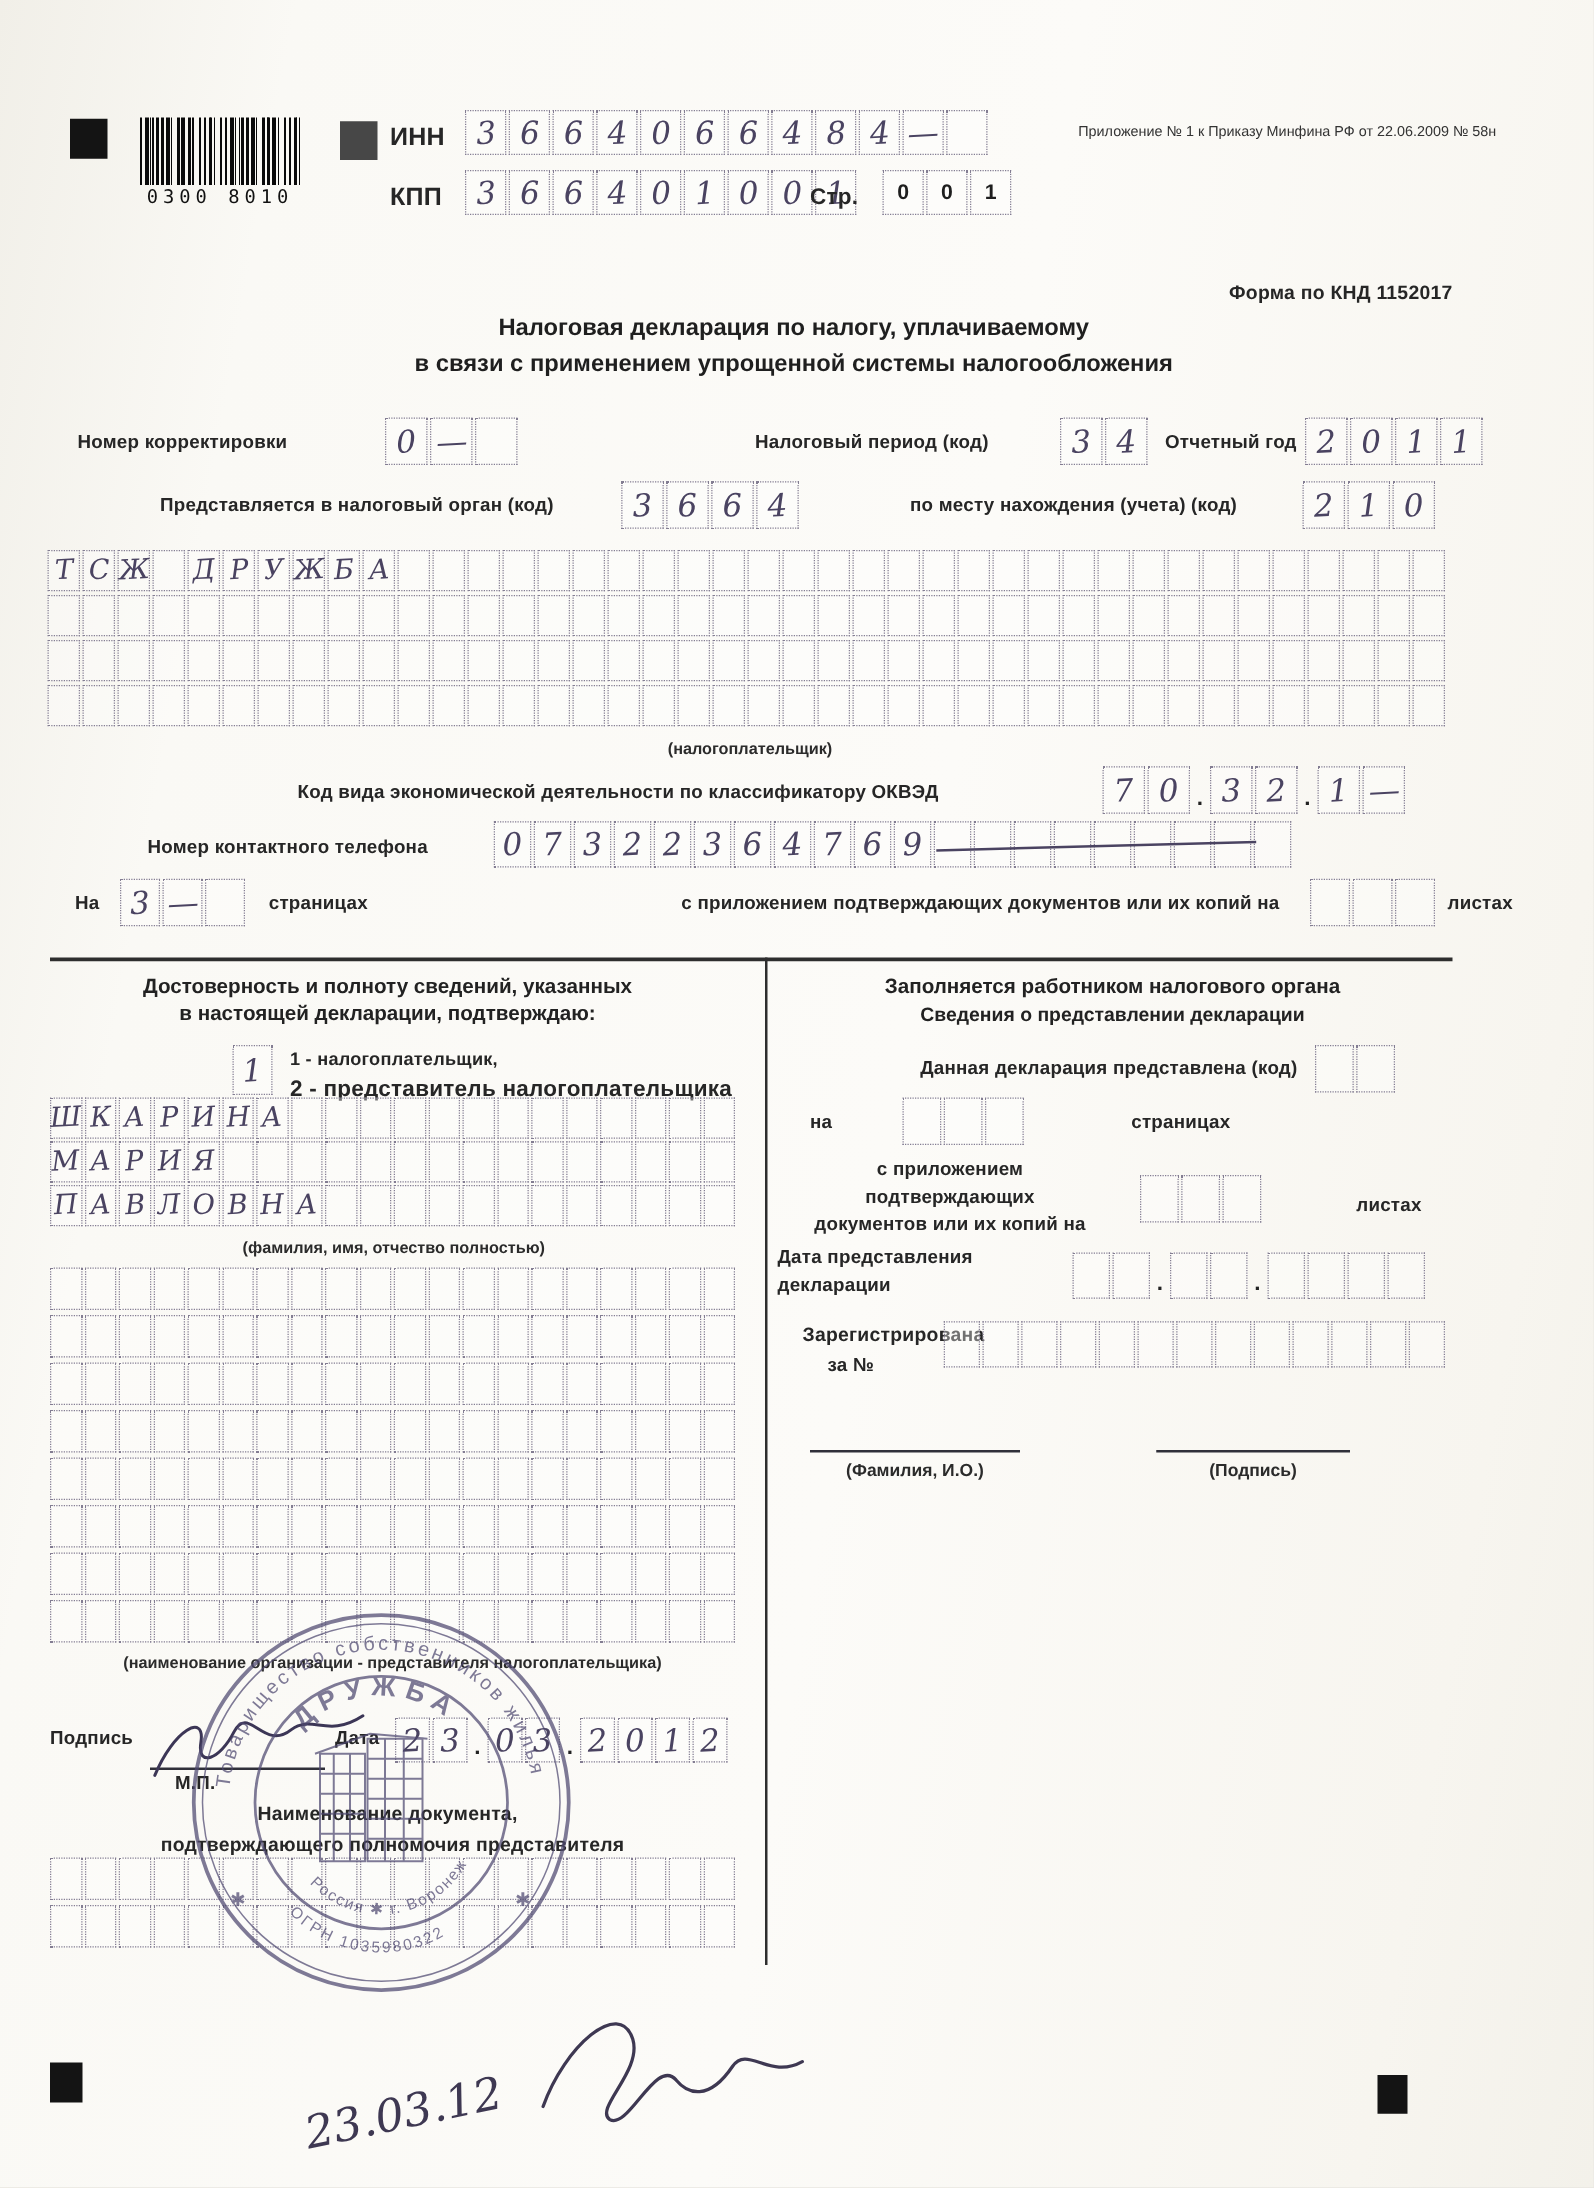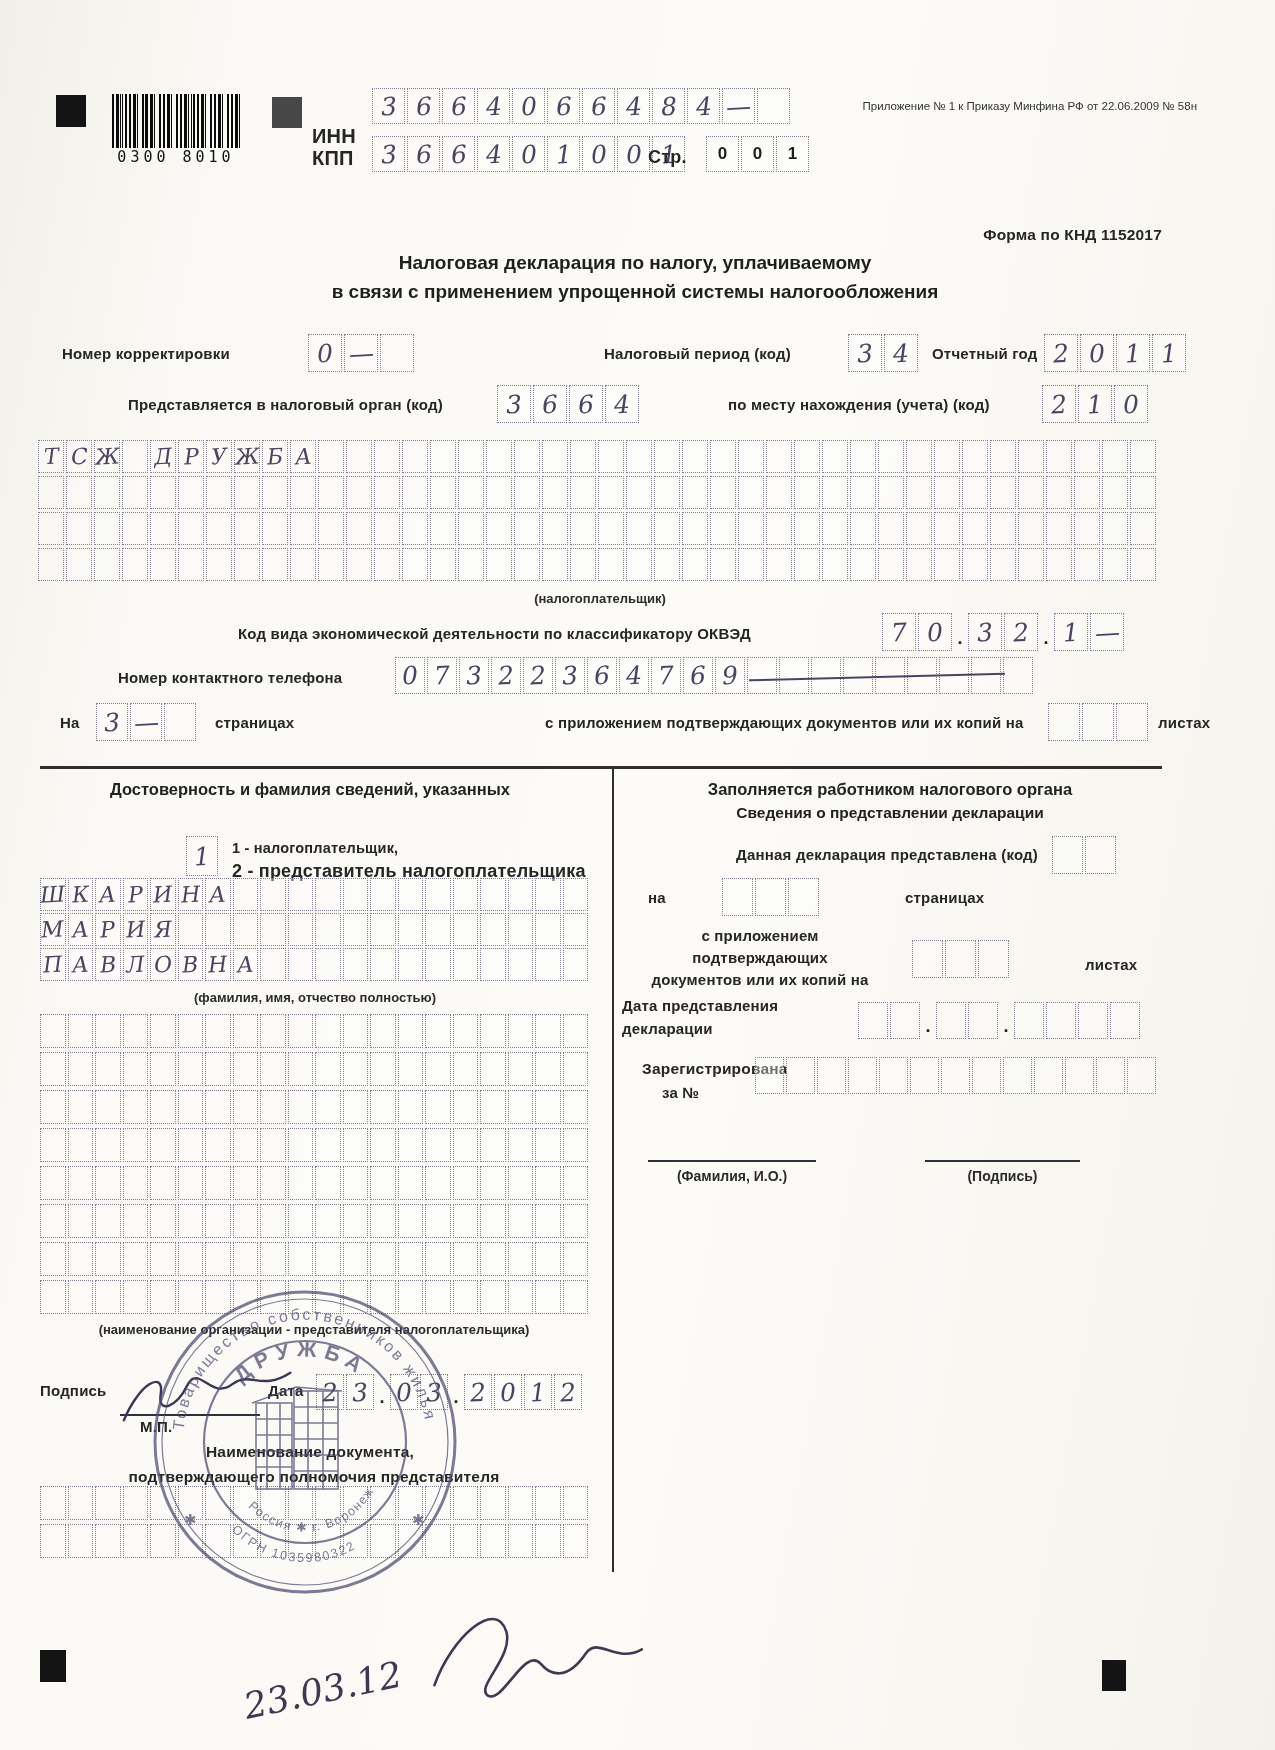--- a/index.html
+++ b/index.html
@@ -43,21 +43,21 @@
 </head>
 <body>
 
 <div class="page">
 
   <div class="mark" style="left:56px;top:95px;width:30px;height:32px;"></div>
   <div class="barcode"></div>
   <div class="barcode-digits">0300 8010</div>
   <div class="mark" style="left:272px;top:97px;width:30px;height:31px;background:#474747;"></div>
 
-  <div class="lbl" style="left:312px;top:99px;font-size:20px;margin-top:26px;">ИНН</div>
+  <div class="lbl" style="left:312px;top:99px;font-size:20px;">ИНН</div>
   <div class="cells" style="left:372px;top:88px;--cw:33px;--ch:36px;">
       <span class="cell">
         <span class="hw">3</span>
       </span>
       <span class="cell">
         <span class="hw">6</span>
       </span>
       <span class="cell">
         <span class="hw">6</span>
       </span>
@@ -475,21 +475,22 @@
   <div class="cells" style="left:1048px;top:703px;--cw:32px;--ch:38px;">
       <span class="cell"></span>
       <span class="cell"></span>
       <span class="cell"></span>
     </div>
   <div class="lbl" style="left:1158px;top:714px;">листах</div>
 
   <div class="line" style="left:40px;top:766px;width:1122px;height:3px;"></div>
   <div class="line" style="left:612px;top:766px;width:2px;height:806px;"></div>
 
-  <div class="hdr" style="left:55px;top:780px;width:510px;">Достоверность и фамилия сведений, указанных</div>
+  <div class="hdr" style="left:55px;top:780px;width:510px;">Достоверность и полноту сведений, указанных</div>
+  <div class="hdr" style="left:55px;top:802px;width:510px;">в настоящей декларации, подтверждаю:</div>
   <div class="cells" style="left:186px;top:836px;--cw:32px;--ch:40px;">
       <span class="cell">
         <span class="hw">1</span>
       </span>
     </div>
   <div class="lbl" style="left:232px;top:840px;font-size:14.5px;">1 - налогоплательщик,</div>
   <div class="lbl" style="left:232px;top:861px;font-size:18px;">2 - представитель налогоплательщика</div>
 
   <div class="grid" style="left:40px;top:878px;--cw:25.5px;--ch:33px;--rg:2px;">
       <div class="row">

